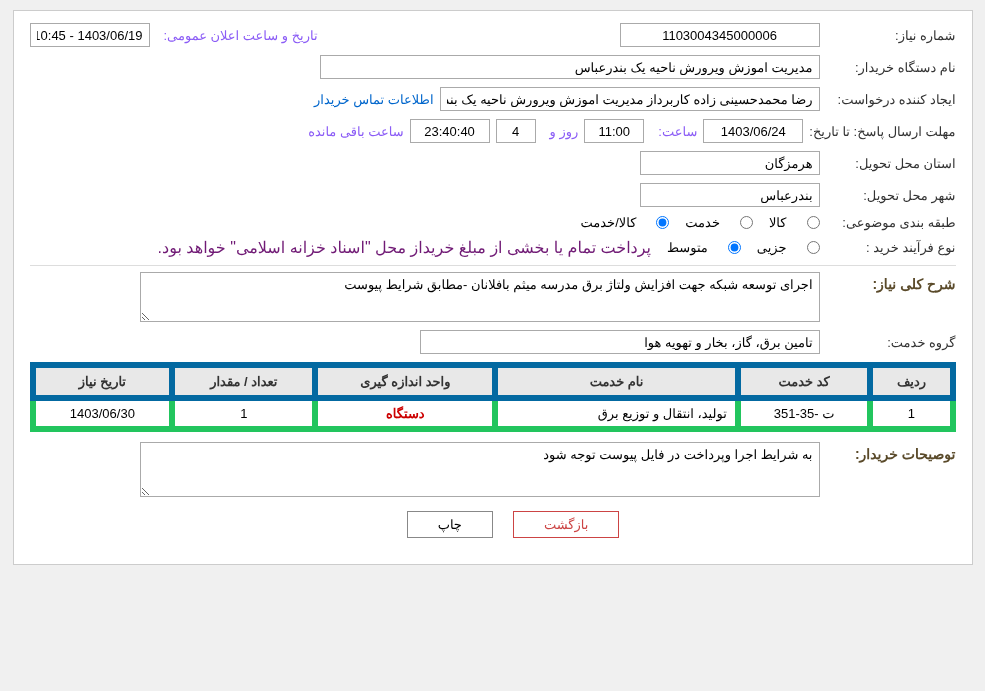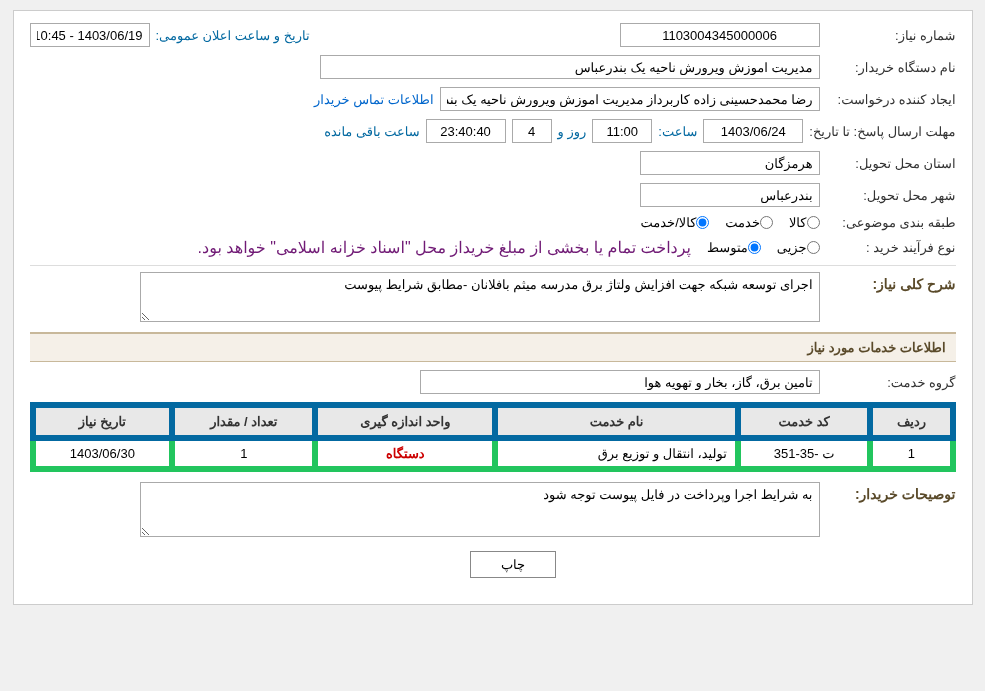--- a/index.html
+++ b/index.html
@@ -70,21 +70,21 @@
       cursor: pointer;
     }
     .radio-group {
       display: flex;
       gap: 16px;
       align-items: center;
     }
     .radio-item {
       display: flex;
       align-items: center;
-      gap: 0;
+      gap: 20px;
     }
     .description-box {
       display: flex;
       align-items: flex-start;
       gap: 6px;
       margin-bottom: 8px;
     }
     .textarea-box {
       border: 1px solid #aaa;
       background: #fff;
@@ -158,22 +158,23 @@
     .btn-back {
       background: #fff;
       border: 1px solid #cc4444;
       color: #cc4444;
       padding: 5px 30px;
       font-size: 13px;
       font-family: Tahoma, Arial, sans-serif;
       cursor: pointer;
     }
     .inline-label {
-      color: #0369a1;
+      color: #8b5cf6;
       white-space: nowrap;
+      margin-left: 8px;
     }
     .purchase-type-note {
       color: #701a75;
       font-size: 16px;
     }
     .service-group-row {
       display: flex;
       align-items: center;
       gap: 6px;
       margin-bottom: 8px;
@@ -267,21 +268,20 @@
       <span class="purchase-type-note" style="margin-right:10px;">پرداخت تمام یا بخشی از مبلغ خریداز محل "اسناد خزانه اسلامی" خواهد بود.</span>
     </div>
 
     <hr class="divider">
 
     <div class="description-box">
       <span class="label" style="min-width:130px;text-align:right;padding-top:4px;font-weight:bold;color:#5a4a2a;font-size:14px;">شرح کلی نیاز:</span>
       <textarea class="textarea-box" readonly="" style="">اجرای توسعه شبکه جهت افزایش ولتاژ برق مدرسه میثم بافلانان -مطابق شرایط پیوست</textarea>
     </div>
 
-    <div class="section-title">اطلاعات خدمات مورد نیاز</div>
 
     <div class="service-group-row">
       <span class="label">گروه خدمت:</span>
       <input class="input-box" type="text" value="تامین برق، گاز، بخار و تهویه هوا" readonly="" style="width: 400px;">
     </div>
 
     <table class="services-table">
       <thead>
         <tr>
           <th>ردیف</th>
@@ -305,17 +305,18 @@
         </tr>
       </tbody>
     </table>
 
     <div class="buyer-desc">
       <span class="label" style="min-width:130px;padding-top:4px;font-weight:bold;color:#5a4a2a;font-size:14px;">توصیحات خریدار:</span>
       <textarea class="buyer-textarea" readonly="" style="">به شرایط اجرا وپرداخت در فایل پیوست توجه شود</textarea>
     </div>
 
     <div class="buttons-row">
+      <button class="btn-back">بازگشت</button>
       <button class="btn-print">چاپ</button>
     </div>
 
   </div>
 </div>
 
 </body></html>

